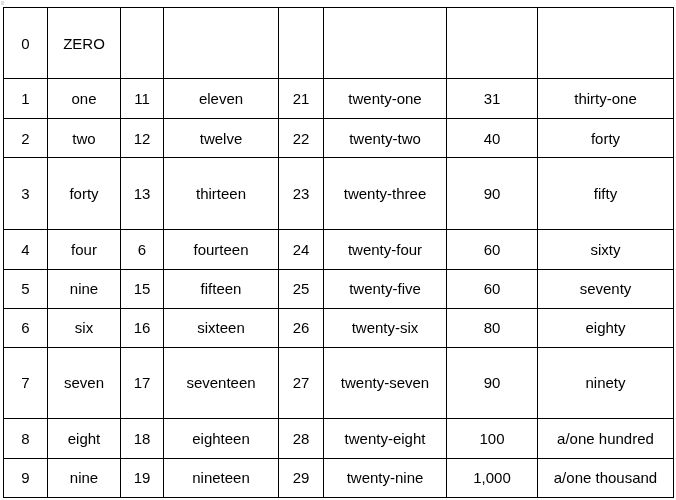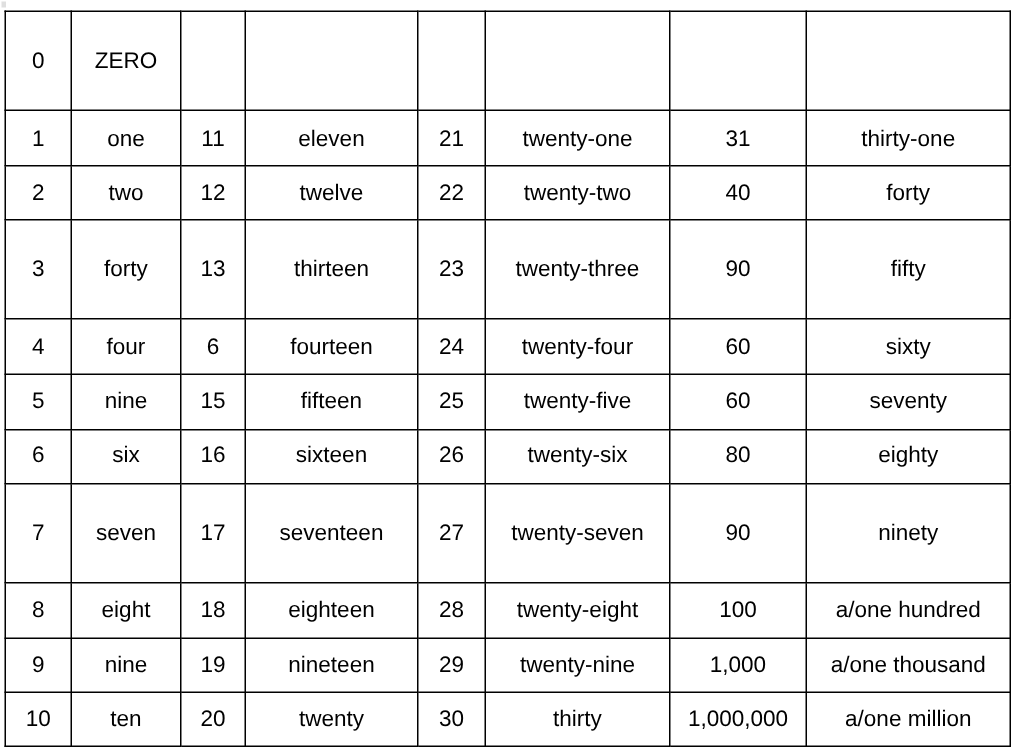--- a/index.html
+++ b/index.html
@@ -203,26 +203,16 @@
         <tr class="r-short">
           <td>9</td>
           <td>nine</td>
           <td>19</td>
           <td>nineteen</td>
           <td>29</td>
           <td>twenty-nine</td>
           <td>1,000</td>
           <td>a/one thousand</td>
         </tr>
-        <tr class="r-short">
-          <td>10</td>
-          <td>ten</td>
-          <td>20</td>
-          <td>twenty</td>
-          <td>30</td>
-          <td>thirty</td>
-          <td>1,000,000</td>
-          <td>a/one million</td>
-        </tr>
       </tbody>
   </table>
 
 </div>
 
 </body></html>

